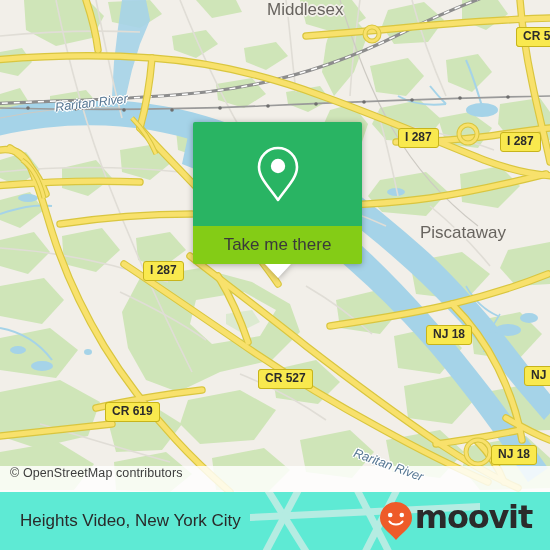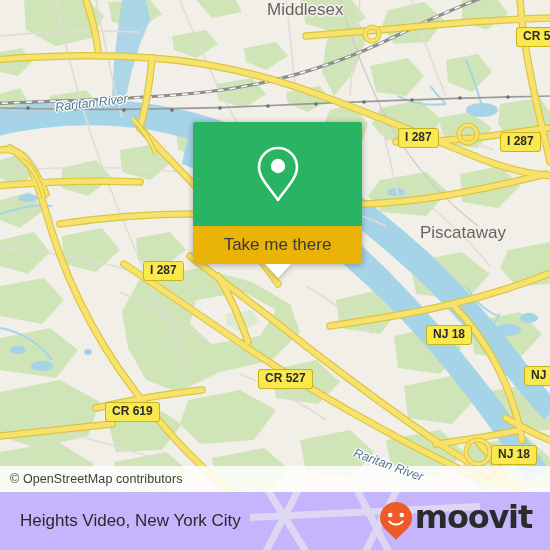--- a/index.html
+++ b/index.html
@@ -26,34 +26,34 @@
     overflow: hidden;
   }
   #map svg { display: block; }
 
   
   #attribution {
     position: absolute;
     left: 0; top: 466px;
     width: 550px; height: 26px;
     background: rgba(255,255,255,0.82);
-    display: flex; align-items: center;
+    display: flex; align-items: flex-start;
     box-sizing: border-box;
     padding-left: 10px;
     font-size: 12.5px;
     color: #3d3d3d;
     letter-spacing: 0.1px;
   }
 
   
   #footer {
     position: absolute;
     left: 0; top: 492px;
     width: 550px; height: 58px;
-    background: #c4b5fd;
+    background: #5eead4;
     display: flex;
     align-items: center;
     justify-content: space-between;
     box-sizing: border-box;
     padding: 0 18px 0 20px;
     overflow: hidden;
   }
   #footer-watermark {
     position: absolute;
     left: 250px; top: -14px;
@@ -94,21 +94,21 @@
   #popup-header {
     height: 104px;
     background: #29b463;
     display: flex;
     align-items: center;
     justify-content: center;
     border-radius: 2px 2px 0 0;
   }
   #popup-body {
     height: 38px;
-    background: #eab308;
+    background: #84cc16;
     display: flex;
     align-items: center;
     justify-content: center;
     border-radius: 0 0 2px 2px;
   }
   #popup-label {
     font-size: 17px;
     color: #3a3a3a;
   }
   #popup-tail {

